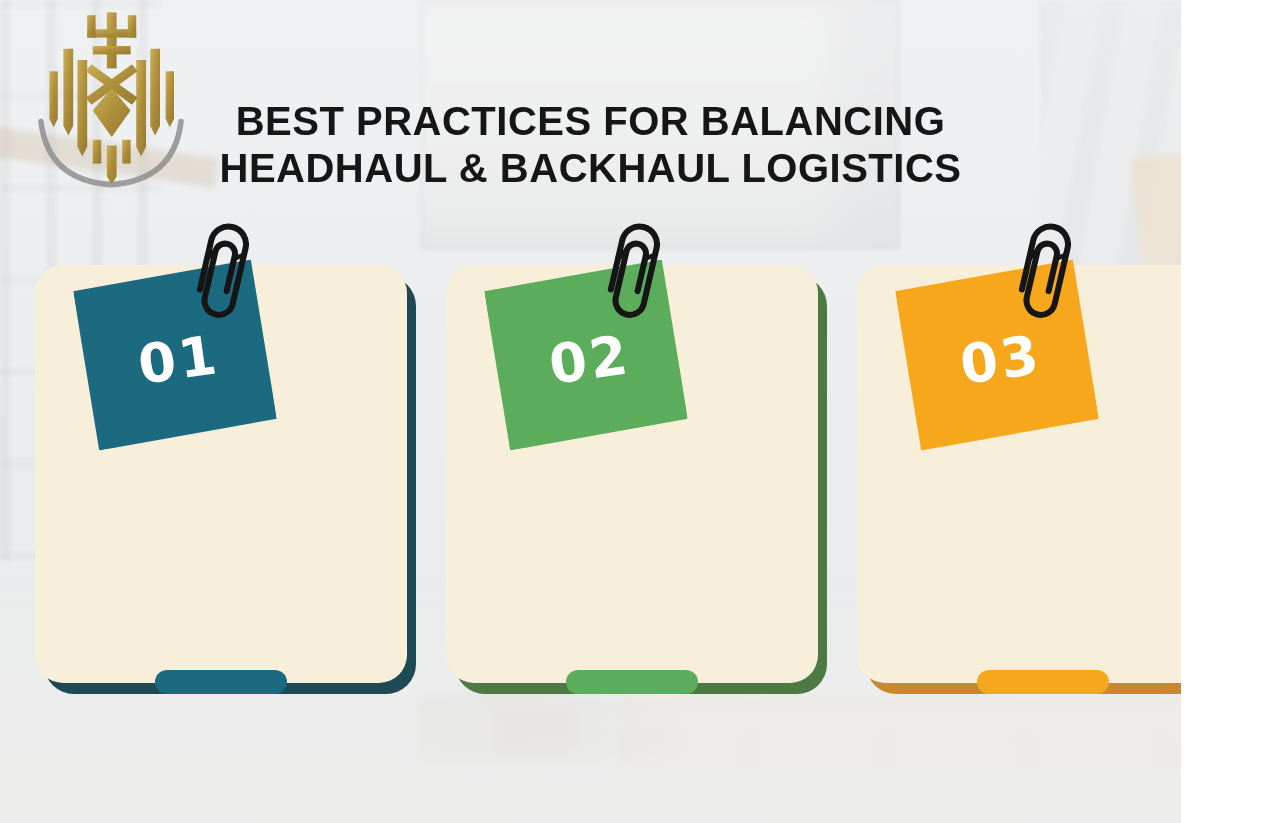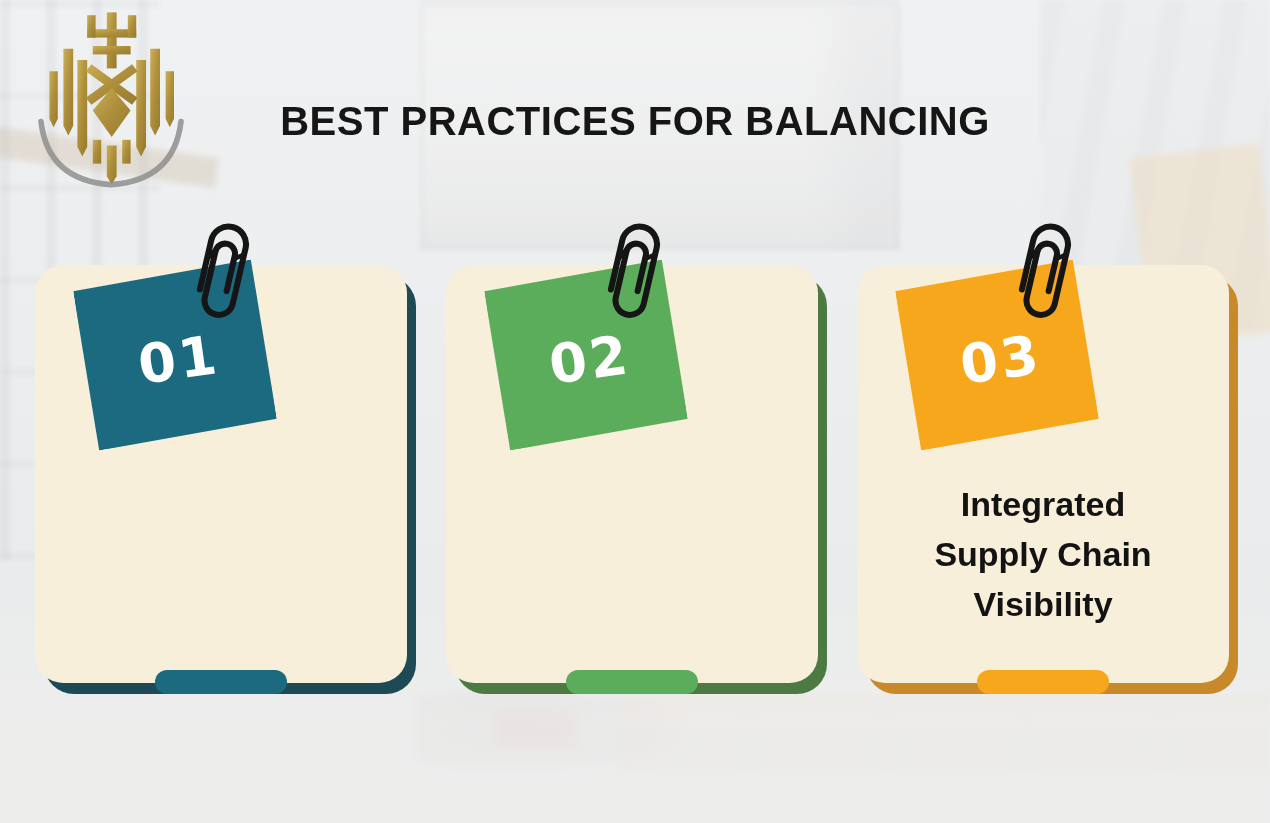--- a/index.html
+++ b/index.html
@@ -1,18 +1,18 @@
 <!DOCTYPE html>
 <html><head>
 <meta charset="utf-8">
 <style>
   html,body{margin:0;padding:0;}
   body{font-family:"Liberation Sans",sans-serif;}
   .canvas{
-    position:relative;width:1270px;height:823px;overflow:hidden;
+    position:relative;width:1181px;height:823px;overflow:hidden;
     background:linear-gradient(180deg,#f0f1f2 0%,#ebedee 45%,#e7e9ea 100%);
   }
 
   
   .bg{position:absolute;inset:0;pointer-events:none;}
   .bg div{position:absolute;}
   .bg-shelf-left{left:0;top:0;width:160px;height:560px;opacity:.5;filter:blur(2px);
     background:
       repeating-linear-gradient(90deg,rgba(120,125,132,.16) 0 10px,transparent 10px 46px),
       repeating-linear-gradient(0deg,rgba(120,125,132,.10) 0 8px,transparent 8px 92px);}
@@ -104,20 +104,21 @@
         <rect x="47" y="97" width="6" height="17"></rect>
         <rect x="68" y="97" width="6" height="17"></rect>
         <path d="M57 101 h7 v22 l-3.5 6 -3.5 -6 z"></path>
       </g>
       <path d="M10 84 Q15 126 60 129 Q105 126 110 84" fill="none" stroke="#8e8e8e" stroke-width="4" stroke-linecap="round" opacity="0.85"></path>
     </svg>
   </div>
 
   <div class="header-title">
     <div>BEST PRACTICES FOR BALANCING</div>
+    <div>HEADHAUL &amp; BACKHAUL LOGISTICS</div>
   </div>
 
   <div class="cards">
 
     <section class="card" style="--note: #1B6A80; --dark: #1E4A55;">
       <div class="card-shadow"></div>
       <div class="card-face">
         <div class="note">
           <span class="note-number">01</span>
         </div>
@@ -155,21 +156,18 @@
         <div class="note">
           <span class="note-number">03</span>
         </div>
         <div class="clip">
           <svg viewBox="0 0 60 100" width="82" height="110">
             <path d="M14 70 L14 24 A 16 16 0 0 1 46 24 L46 76 A 13 13 0 0 1 20 76 L20 33 A 9 9 0 0 1 38 33 L38 66" fill="none" stroke="#151515" stroke-width="5.5" stroke-linecap="round"></path>
             <path d="M14 42 L21 29" fill="none" stroke="#151515" stroke-width="4" stroke-linecap="round"></path>
             <path d="M46 30 L38 36" fill="none" stroke="#151515" stroke-width="4" stroke-linecap="round"></path>
           </svg>
         </div>
-        <div class="card-title">Integrated
-Supply Chain
-Visibility</div>
         <div class="pill"></div>
       </div>
     </section>
 
   </div>
 </div>
 
 </body></html>

